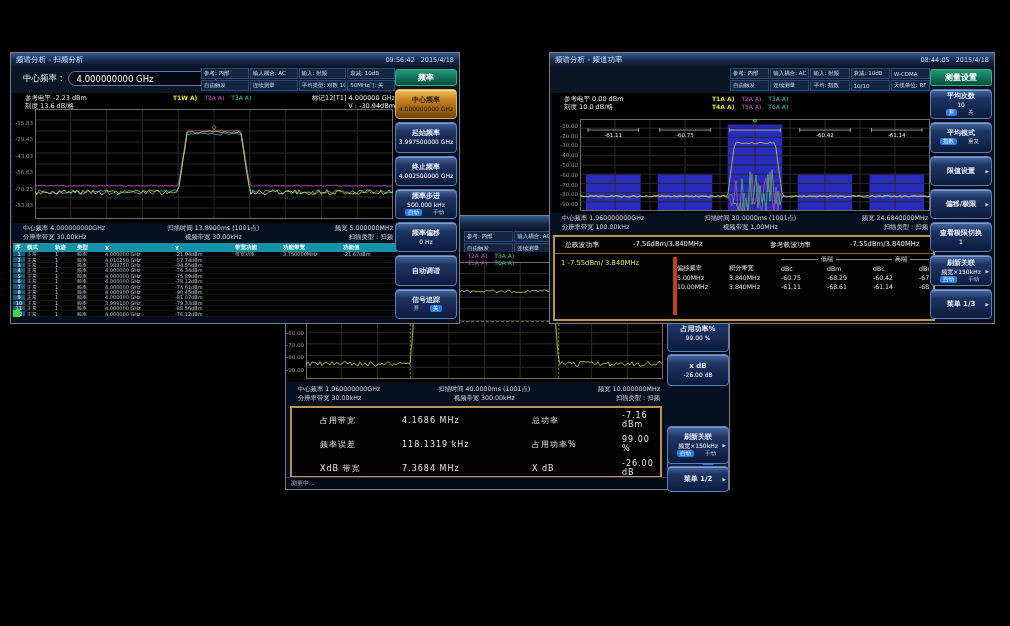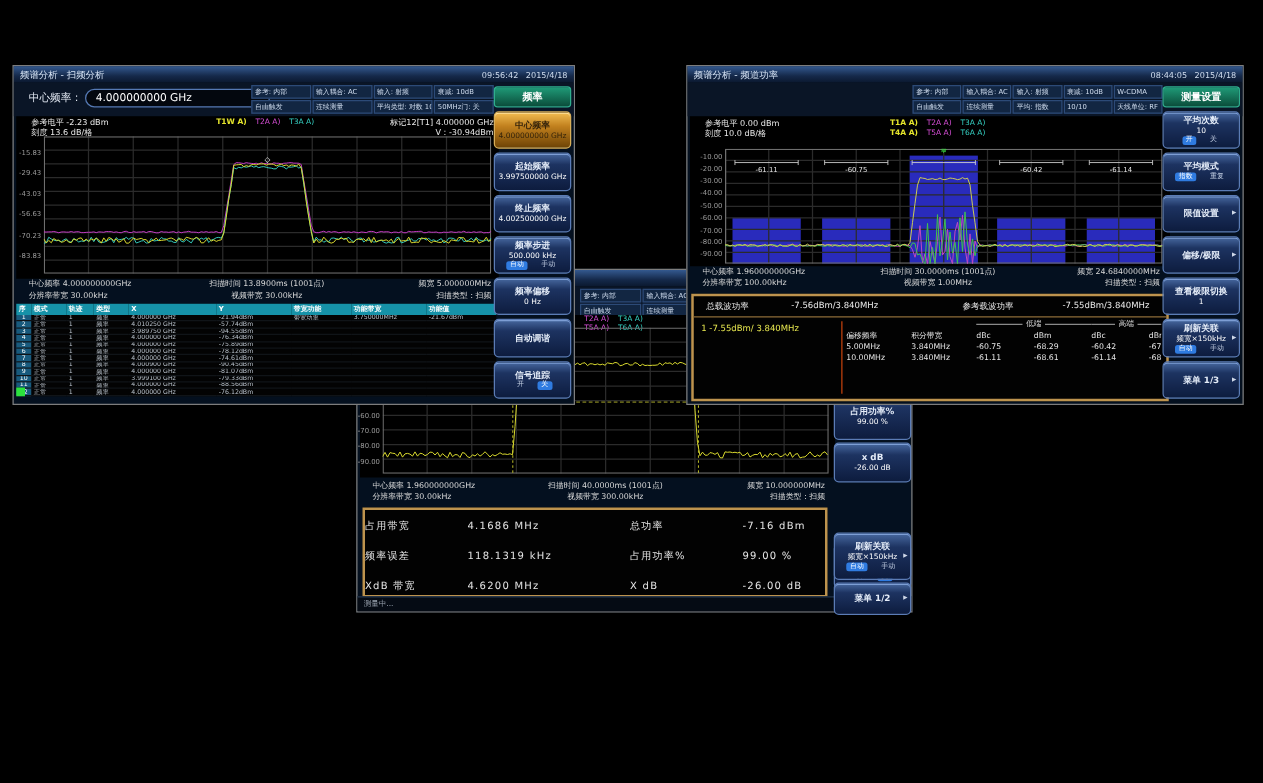--- a/index.html
+++ b/index.html
@@ -67,31 +67,31 @@
   .chip.on{background:#2f7be0;color:#fff;}
   .mb-arrow{position:absolute;right:2px;top:50%;transform:translateY(-50%);
             font-size:4.5px;color:#cfd8e8;}
   .menu3btn{position:absolute;left:0;right:0;}
   
   .resbox{position:absolute;border:2px solid #bd934e;background:#020202;box-sizing:border-box;}
   .r2top{position:absolute;left:0;right:0;top:0;height:16px;border-bottom:1px solid #8d6c38;
          font-size:6.8px;color:#ececec;}
   .r2top span{position:absolute;top:3px;white-space:nowrap;}
   .r2marker{position:absolute;left:4px;top:20px;bottom:4px;width:110px;
-            border-right:1px solid #c2410c;color:#e8e850;font-size:6.8px;padding:2px;}
+            border-right:4px solid #c2410c;color:#e8e850;font-size:6.8px;padding:2px;}
   .r2tbl{position:absolute;left:122px;top:18px;right:4px;bottom:2px;display:grid;
          grid-template-columns:52px 52px 46px 46px 46px 1fr;
          grid-template-rows:9px 9px 9px 9px;font-size:6.2px;color:#e4e4e4;}
   .grp{display:flex;align-items:center;gap:3px;color:#ddd;}
   .grp::before,.grp::after{content:"";flex:1;border-top:1px solid #8a8a8a;}
   .rh,.rv{display:flex;align-items:center;white-space:nowrap;overflow:hidden;}
   
   .r3grid{position:absolute;display:grid;grid-template-columns:82px 130px 90px 1fr;
           grid-auto-rows:24px;font-size:8px;color:#e6e6e6;letter-spacing:1px;
-          align-items:center;}
+          align-items:center;padding-left:28px;}
   .botbar{position:absolute;left:0;right:0;bottom:0;height:11px;background:#050b14;
           border-top:1px solid #23364f;font-size:6px;color:#9aa4b0;
           display:flex;align-items:center;padding-left:5px;}
 </style>
 </head>
 <body>
 
 <section class="panel" id="p3" style="left:285px;top:215px;width:445px;height:275px;z-index:1">
   <header class="tbar">
     <span>频谱分析 - 占用带宽</span>
@@ -155,21 +155,21 @@
     <div class="r3grid" id="p3res" style="left:0;top:0;right:0;bottom:0">
         <div>占用带宽</div>
         <div>4.1686 MHz</div>
         <div>总功率</div>
         <div>-7.16 dBm</div>
         <div>频率误差</div>
         <div>118.1319 kHz</div>
         <div>占用功率%</div>
         <div>99.00 %</div>
         <div>XdB 带宽</div>
-        <div>4.6200 MHz</div>
+        <div>7.3684 MHz</div>
         <div>X dB</div>
         <div>-26.00 dB</div>
       </div>
   </div>
   <div class="botbar">
     <span>测量中...</span>
   </div>
   <div id="p3menu" style="position:absolute;left:381px;top:0;width:62px;height:100%">
       <div class="menubtn menu3btn" style="top: 98px; height: 36px;">
         <div class="mb-label">占用功率%</div>

